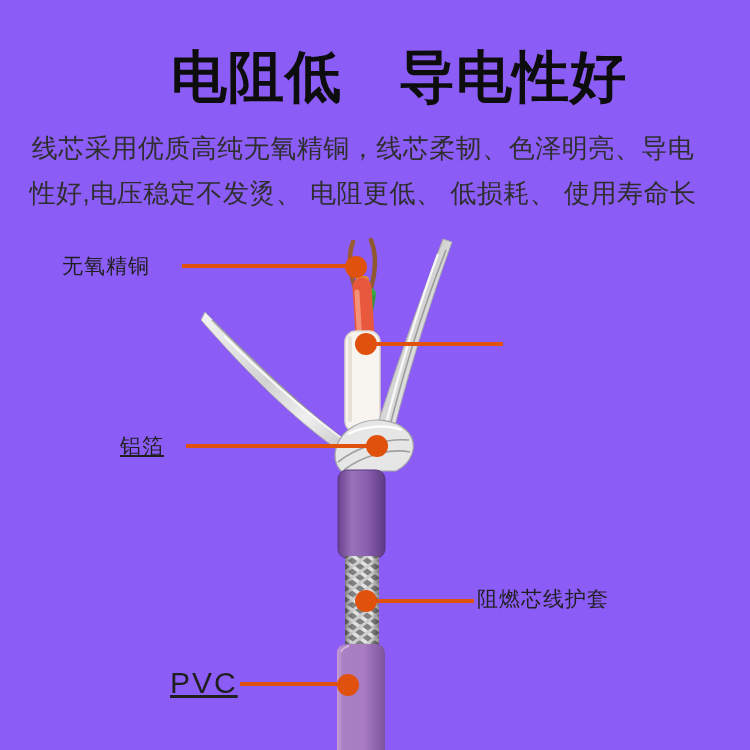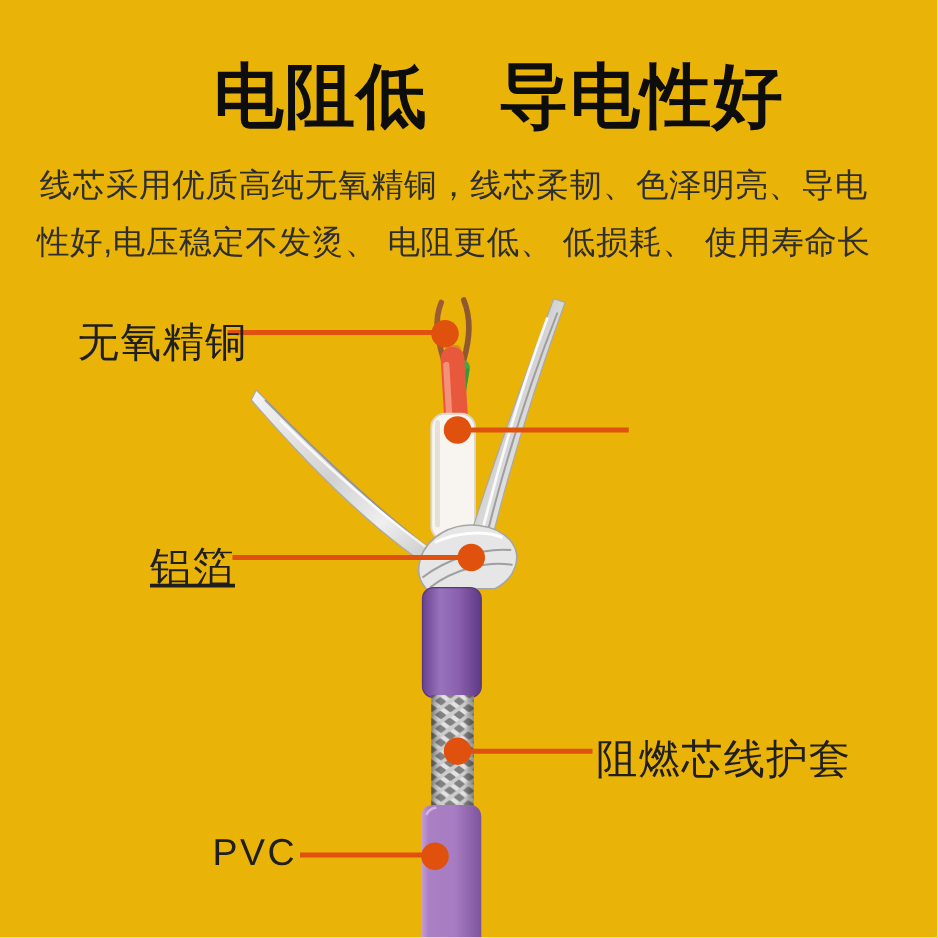--- a/index.html
+++ b/index.html
@@ -1,39 +1,39 @@
 <!DOCTYPE html>
 <html><head>
 <meta charset="utf-8">
 <style>
   html,body{margin:0;padding:0;background:#ffffff;}
   .page{
     position:relative;width:750px;height:750px;overflow:hidden;
-    background:#eab308;font-family:"Liberation Sans","DejaVu Sans",sans-serif;
+    background:#8b5cf6;font-family:"Liberation Sans","DejaVu Sans",sans-serif;
   }
   .title{
     position:absolute;top:40px;left:0;right:0;
     text-align:center;padding-left:48px;
     font-size:56px;font-weight:900;color:#0d0d0d;letter-spacing:1px;
     white-space:nowrap;
   }
   .desc{
     position:absolute;top:126px;left:-12px;width:750px;
     text-align:center;color:#2e2e2e;font-size:26px;line-height:45px;
     letter-spacing:0.5px;white-space:nowrap;
   }
   .callout-label{
-    position:absolute;color:#1f1f1f;font-size:33px;letter-spacing:1px;
+    position:absolute;color:#1f1f1f;font-size:21px;letter-spacing:1px;
     white-space:nowrap;
   }
   .lbl-copper{left:62px;top:252px;}
   .lbl-core-sheath{left:514px;top:329px;}
   .lbl-foil{left:120px;top:432px;text-decoration:underline;}
   .lbl-braid{left:477px;top:585px;}
-  .lbl-pvc{left:170px;top:666px;font-size:30px;letter-spacing:2px;}
+  .lbl-pvc{left:170px;top:666px;font-size:30px;letter-spacing:2px;text-decoration:underline;}
   svg.overlay{position:absolute;left:0;top:0;}
 </style>
 </head>
 <body>
 
 <div class="page">
 
   <div class="title">电阻低　导电性好</div>
 
   <div class="desc">

